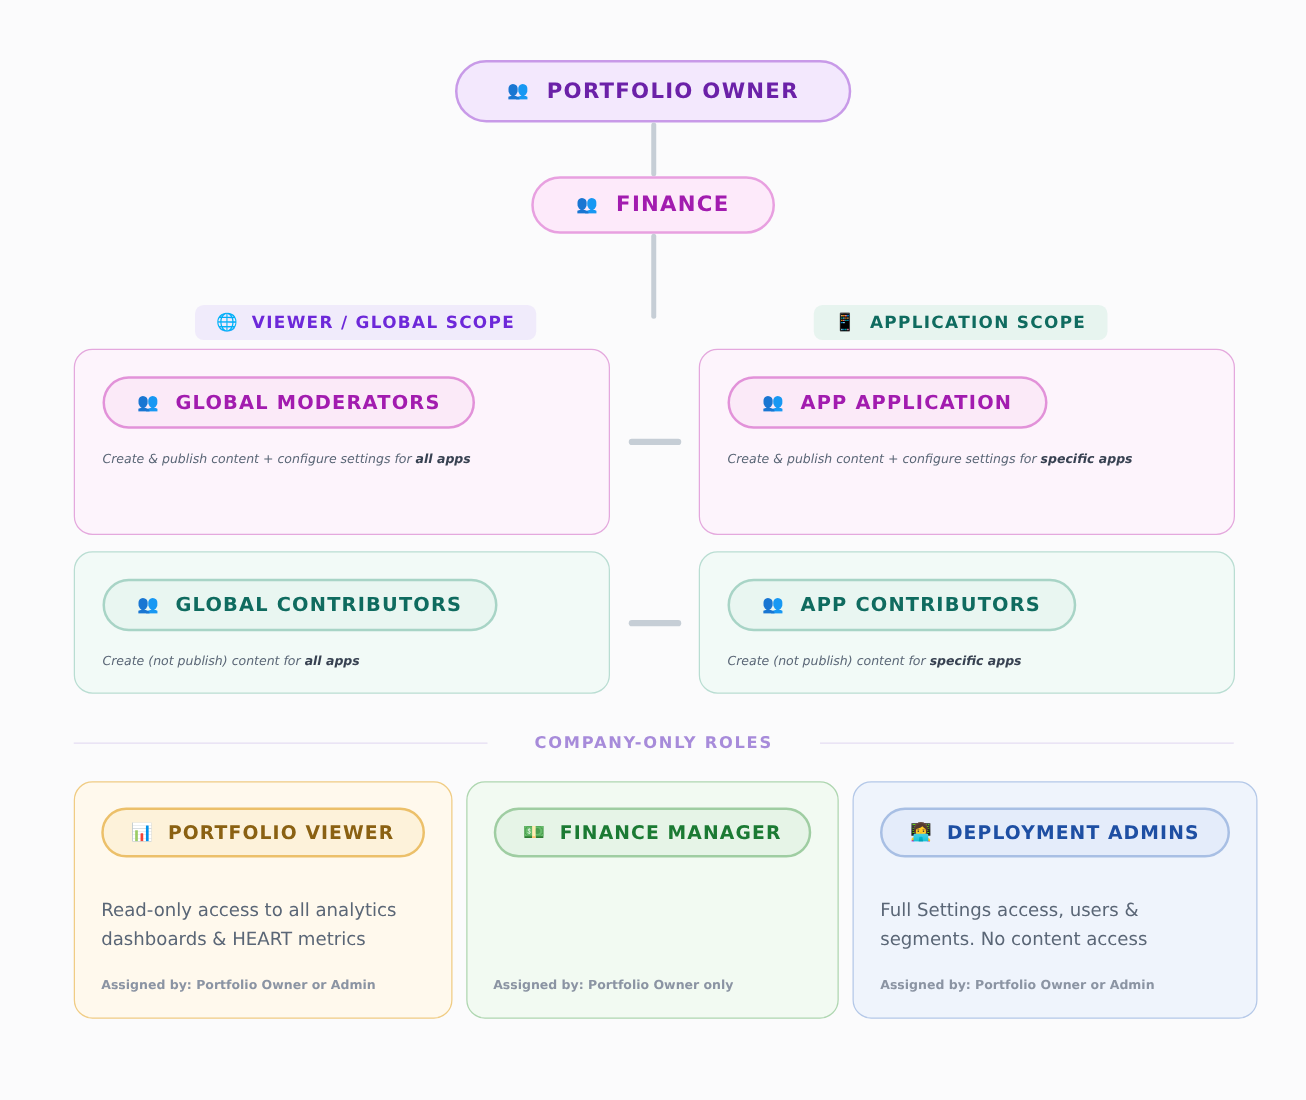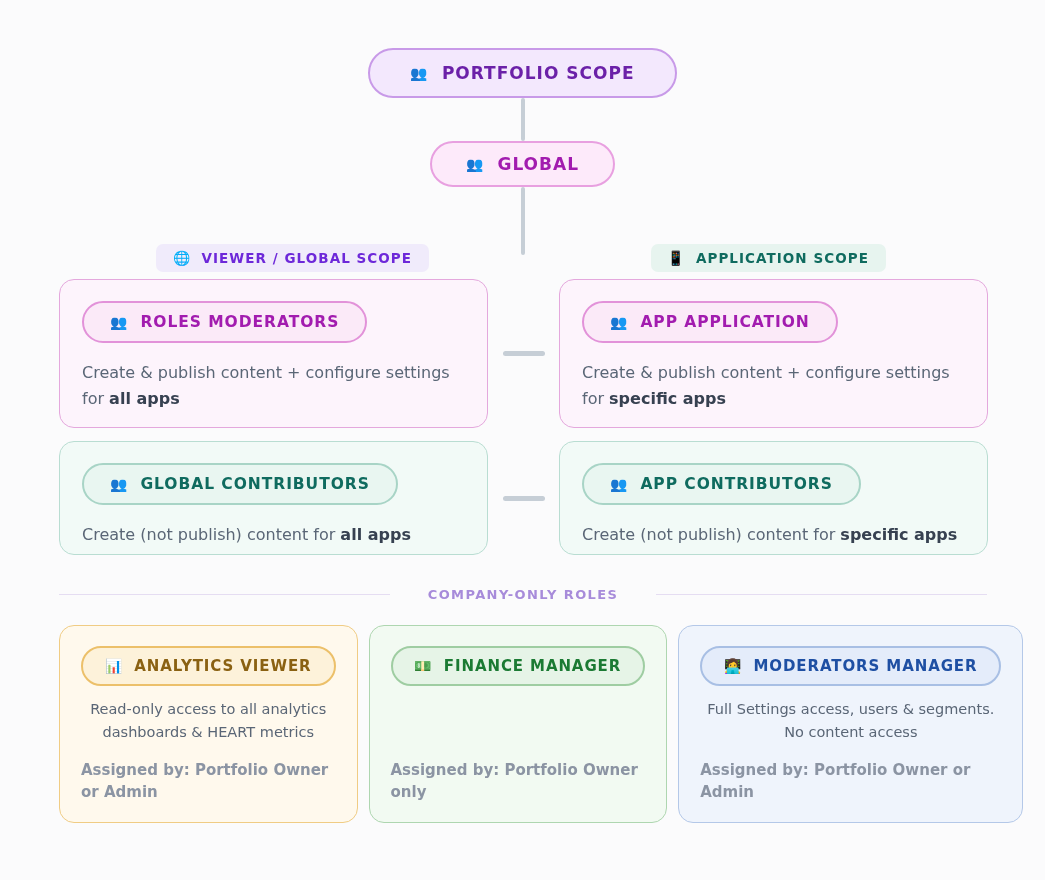--- a/index.html
+++ b/index.html
@@ -125,24 +125,25 @@
     color: #a21caf;
   }
   .pill-con {
     background: #e9f6f1;
     border: 2px solid #a8d4c6;
     color: #0f6b5f;
   }
 
   .card-desc {
     margin-top: 17px;
-    font-size: 16px;
+    font-size: 10px;
     line-height: 1.62;
     color: #5a6676;
     max-width: 100%;
+    font-style: italic;
   }
   .card-desc b { color: #374151; font-weight: 700; }
 
   .h-connector {
     align-self: center;
     justify-self: center;
     width: 42px;
     height: 5px;
     background: #c6ced6;
     border-radius: 3px;
@@ -199,50 +200,49 @@
     font-weight: 700;
     letter-spacing: 0.9px;
     white-space: nowrap;
     align-self: flex-start;
   }
   .bpill-amber { background: #fdf2da; border: 2px solid #ecc06a; color: #8a6112; }
   .bpill-green { background: #e6f4e7; border: 2px solid #9fcda2; color: #1b7a33; }
   .bpill-blue  { background: #e4ecfa; border: 2px solid #a8bfe4; color: #1e4fa3; }
 
   .bdesc {
-    margin-top: 12px;
+    margin-top: 32px;
     font-size: 14.5px;
     line-height: 1.62;
     color: #5a6676;
-    text-align: center;
   }
 
   .bassign {
     margin-top: auto;
     padding-top: 14px;
-    font-size: 15px;
+    font-size: 10px;
     line-height: 1.5;
     font-weight: 700;
     color: #8b94a3;
   }
 </style>
 </head>
 <body>
 
 <div class="page">
 
   <div class="top-stack">
     <div class="top-pill pill-owner">
       <span class="emoji">👥</span>
-      <span>PORTFOLIO SCOPE</span>
+      <span>PORTFOLIO OWNER</span>
     </div>
     <div class="v-connector conn-1"></div>
     <div class="top-pill pill-admins">
       <span class="emoji">👥</span>
-      <span>GLOBAL</span>
+      <span>FINANCE</span>
     </div>
     <div class="v-connector conn-2"></div>
   </div>
 
   <div class="scope-row">
     <div class="scope-col">
       <div class="scope-chip scope-global">
         <span class="emoji">🌐</span>
         <span>VIEWER / GLOBAL SCOPE</span>
       </div>
@@ -253,21 +253,21 @@
         <span>APPLICATION SCOPE</span>
       </div>
     </div>
   </div>
 
   <div class="grid">
 
     <div class="card card-mod">
       <div class="role-pill pill-mod">
         <span class="emoji">👥</span>
-        <span>ROLES MODERATORS</span>
+        <span>GLOBAL MODERATORS</span>
       </div>
       <div class="card-desc"><span>Create &amp; publish content + configure settings for </span><b>all apps</b></div>
     </div>
 
     <div class="h-connector"></div>
 
     <div class="card card-mod">
       <div class="role-pill pill-mod">
         <span class="emoji">👥</span>
         <span>APP APPLICATION</span>
@@ -301,38 +301,38 @@
     <div class="line"></div>
     <div class="dtext">COMPANY-ONLY ROLES</div>
     <div class="line"></div>
   </div>
 
   <div class="bottom-row">
 
     <div class="bcard bcard-amber">
       <div class="bpill bpill-amber">
         <span class="emoji">📊</span>
-        <span>ANALYTICS VIEWER</span>
+        <span>PORTFOLIO VIEWER</span>
       </div>
       <div class="bdesc">Read-only access to all analytics dashboards &amp; HEART metrics</div>
       <div class="bassign">Assigned by: Portfolio Owner or Admin</div>
     </div>
 
     <div class="bcard bcard-green">
       <div class="bpill bpill-green">
         <span class="emoji">💵</span>
         <span>FINANCE MANAGER</span>
       </div>
       <div class="bassign">Assigned by: Portfolio Owner only</div>
     </div>
 
     <div class="bcard bcard-blue">
       <div class="bpill bpill-blue">
         <span class="emoji">👩‍💻</span>
-        <span>MODERATORS MANAGER</span>
+        <span>DEPLOYMENT ADMINS</span>
       </div>
       <div class="bdesc">Full Settings access, users &amp; segments. No content access</div>
       <div class="bassign">Assigned by: Portfolio Owner or Admin</div>
     </div>
 
   </div>
 
 </div>
 
 </body></html>

